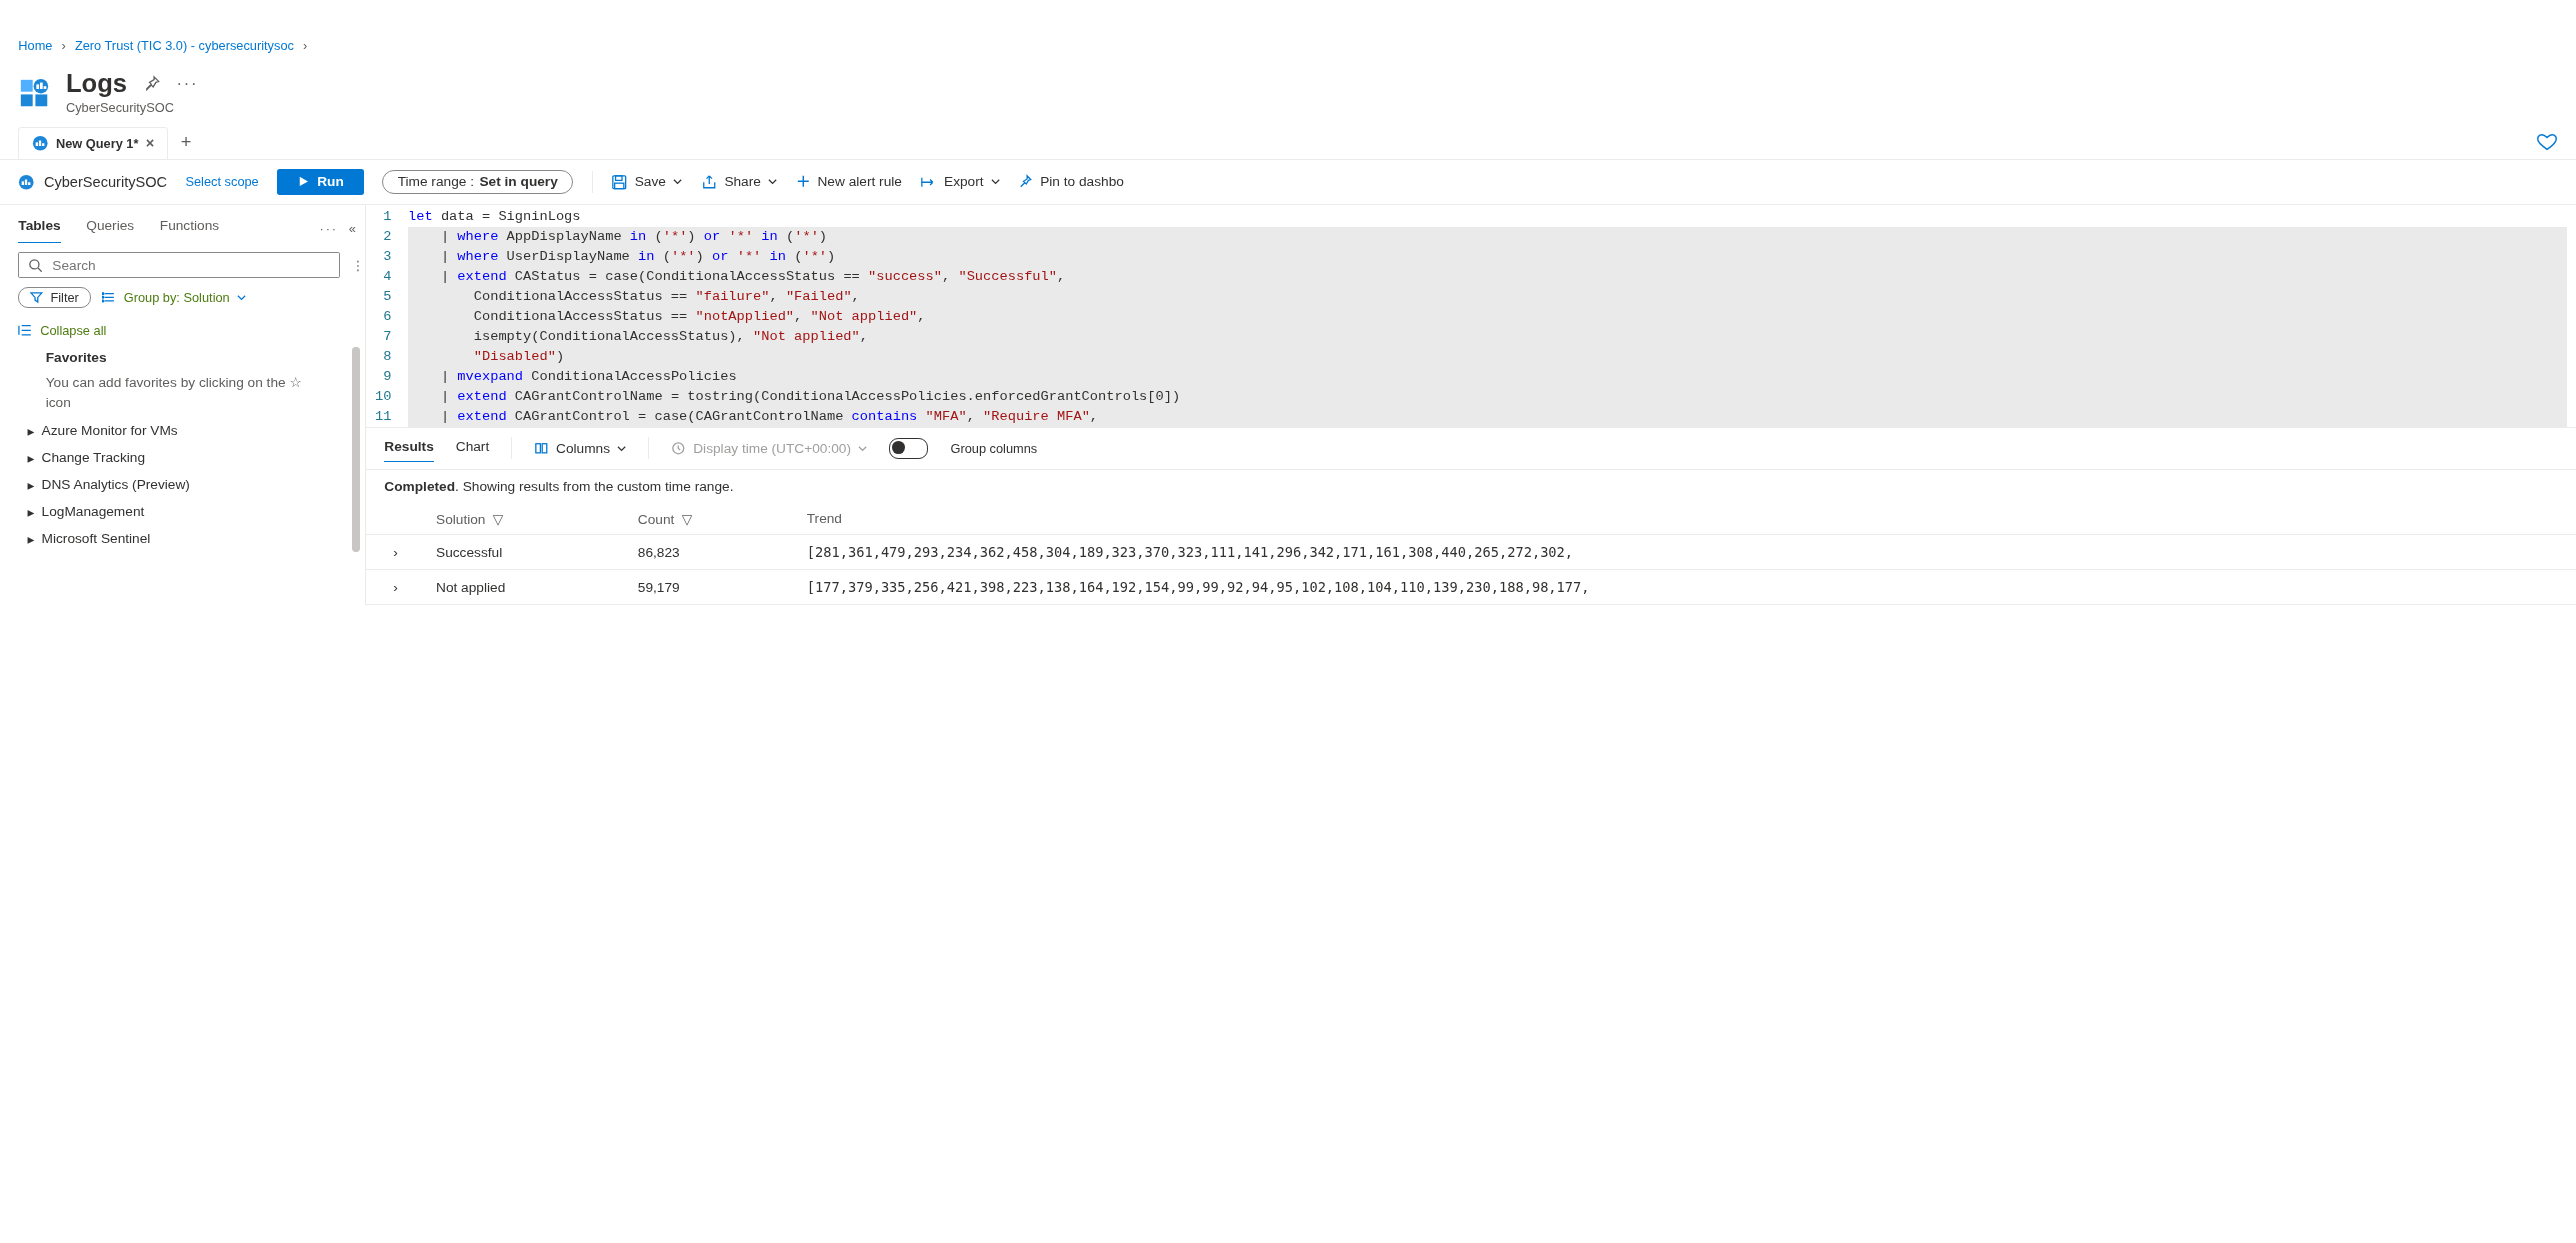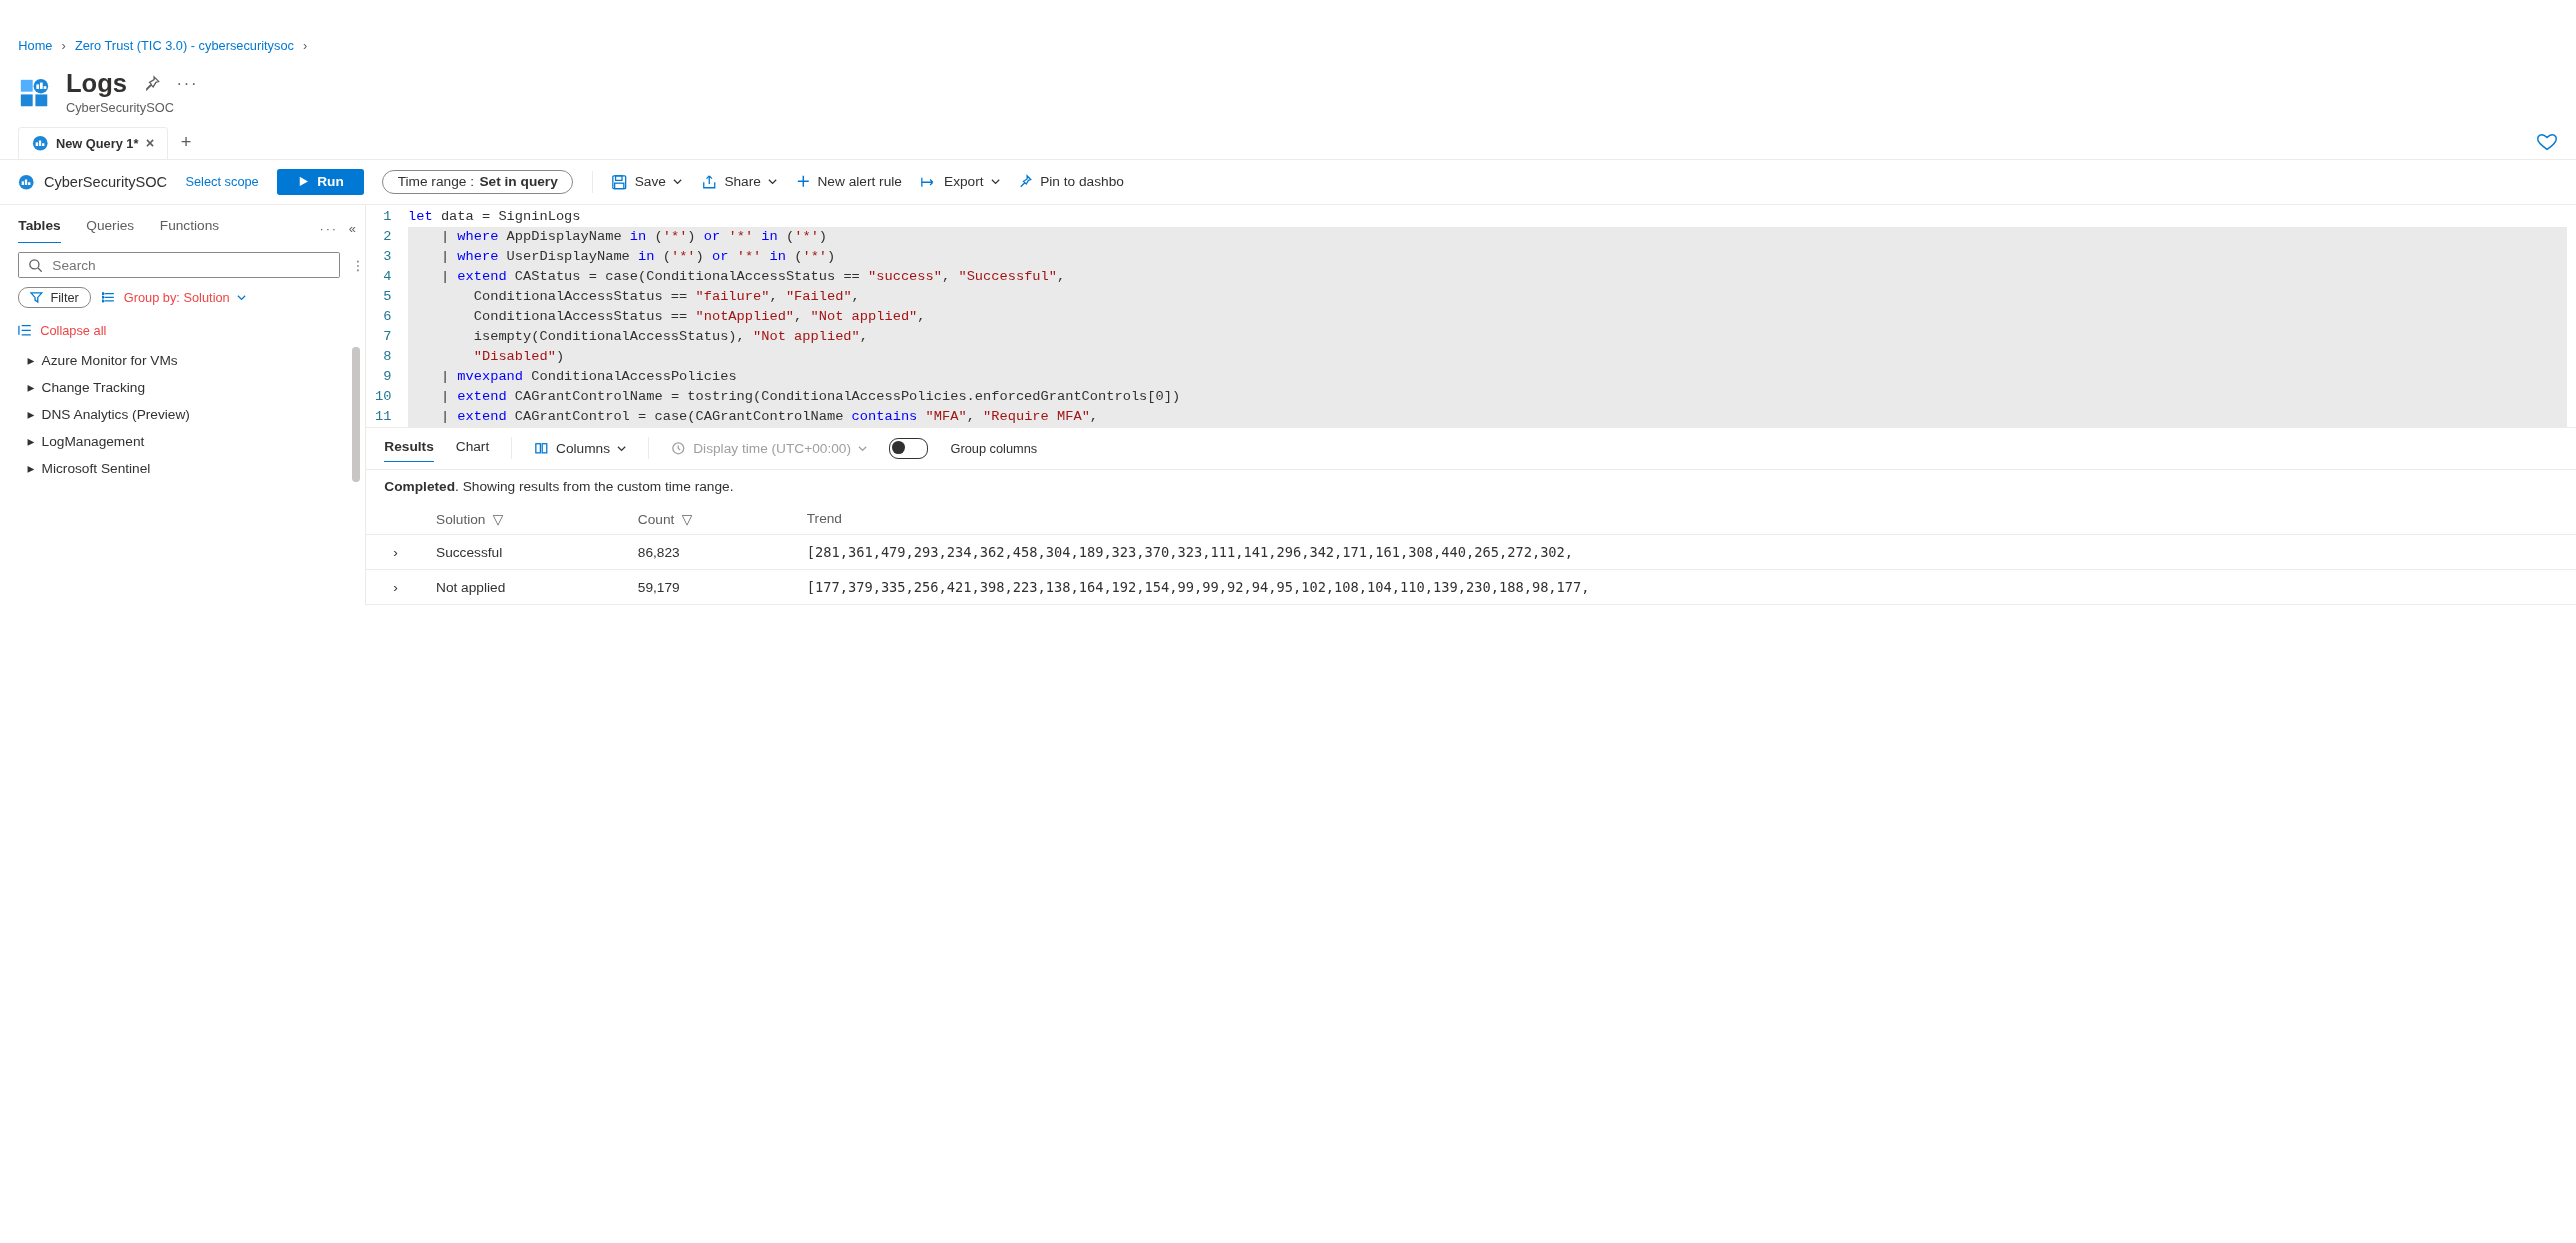--- a/index.html
+++ b/index.html
@@ -43,21 +43,21 @@
 .sidebar{width:366px;flex:none;border-right:0.9px solid #edebe9;padding:9.1px 0 9.1px 18.3px;display:flex;flex-direction:column;gap:9.1px;box-sizing:border-box;}
 .sidebar .side-tabs{display:flex;align-items:center;gap:25.6px;border-bottom:0;}
 .sidebar .side-tabs .st{padding:3.7px 0 9.1px 0;font-size:13.7px;color:#605e5c;cursor:pointer;}
 .sidebar .side-tabs .st.active{color:#323130;font-weight:600;border-bottom:1.8px solid #0078d4;}
 .sidebar .side-tabs .more{margin-left:auto;margin-right:9.1px;display:flex;align-items:center;gap:11px;color:#605e5c;}
 .search-row{display:flex;align-items:center;gap:11px;}
 .search-box{flex:1;display:flex;align-items:center;gap:7.3px;border:0.9px solid #8a8886;border-radius:1.8px;padding:3.7px 9.1px;max-width:302px;}
 .search-box input{border:none;outline:none;font-size:13.7px;flex:1;}
 .pill-row{display:flex;align-items:center;gap:11px;}
 .pill{display:flex;align-items:center;gap:7.3px;border:0.9px solid #8a8886;border-radius:10px;padding:1.8px 11px;font-size:12.8px;cursor:pointer;}
-.link-row{display:flex;align-items:center;gap:7.3px;color:#ef4444;cursor:pointer;font-size:12.8px;}
+.link-row{display:flex;align-items:center;gap:7.3px;color:#4d7c0f;cursor:pointer;font-size:12.8px;}
 .fav-block{padding:3.7px 0 3.7px 27.4px;}
 .fav-title{font-weight:600;font-size:13.7px;margin-bottom:7.3px;}
 .fav-hint{color:#605e5c;font-size:13.7px;line-height:1.5;max-width:274px;}
 .tree-item{display:flex;align-items:center;gap:7.3px;padding:5.5px 0 5.5px 9.1px;font-size:13.7px;cursor:pointer;}
 .tree-item .caret{color:#323130;}
 
 
 .main{flex:1;display:flex;flex-direction:column;min-width:0;}
 .editor{background:#fff;font-family:"Consolas","Courier New",monospace;font-size:13.7px;line-height:20px;display:flex;padding-top:1.8px;}
 .gutter{text-align:right;color:#237893;padding:0 16.5px 0 9.1px;user-select:none;}
@@ -263,20 +263,26 @@
     <div class="link-row" style="margin-top:5.5px;">
       <svg width="14.6" height="14.6" viewBox="0 0 16 16" fill="none" stroke="#0078d4" stroke-width="1.4">
           <path d="M4 3h10M4 8h10M4 13h10"></path>
           <path d="M1 3v10"></path>
         </svg>
       <span>Collapse all</span>
     </div>
 
     <div style="display:flex;align-items:stretch;">
       <div style="flex:1;">
+        <div class="fav-block">
+          <div class="fav-title">Favorites</div>
+          <div class="fav-hint">
+            <span>You can add favorites by clicking on the </span><span>☆</span><span> icon</span>
+          </div>
+        </div>
         <div id="tree">
             <div class="tree-item">
               <span class="caret">▸</span>
               <span>Azure Monitor for VMs</span>
             </div>
             <div class="tree-item">
               <span class="caret">▸</span>
               <span>Change Tracking</span>
             </div>
             <div class="tree-item">

